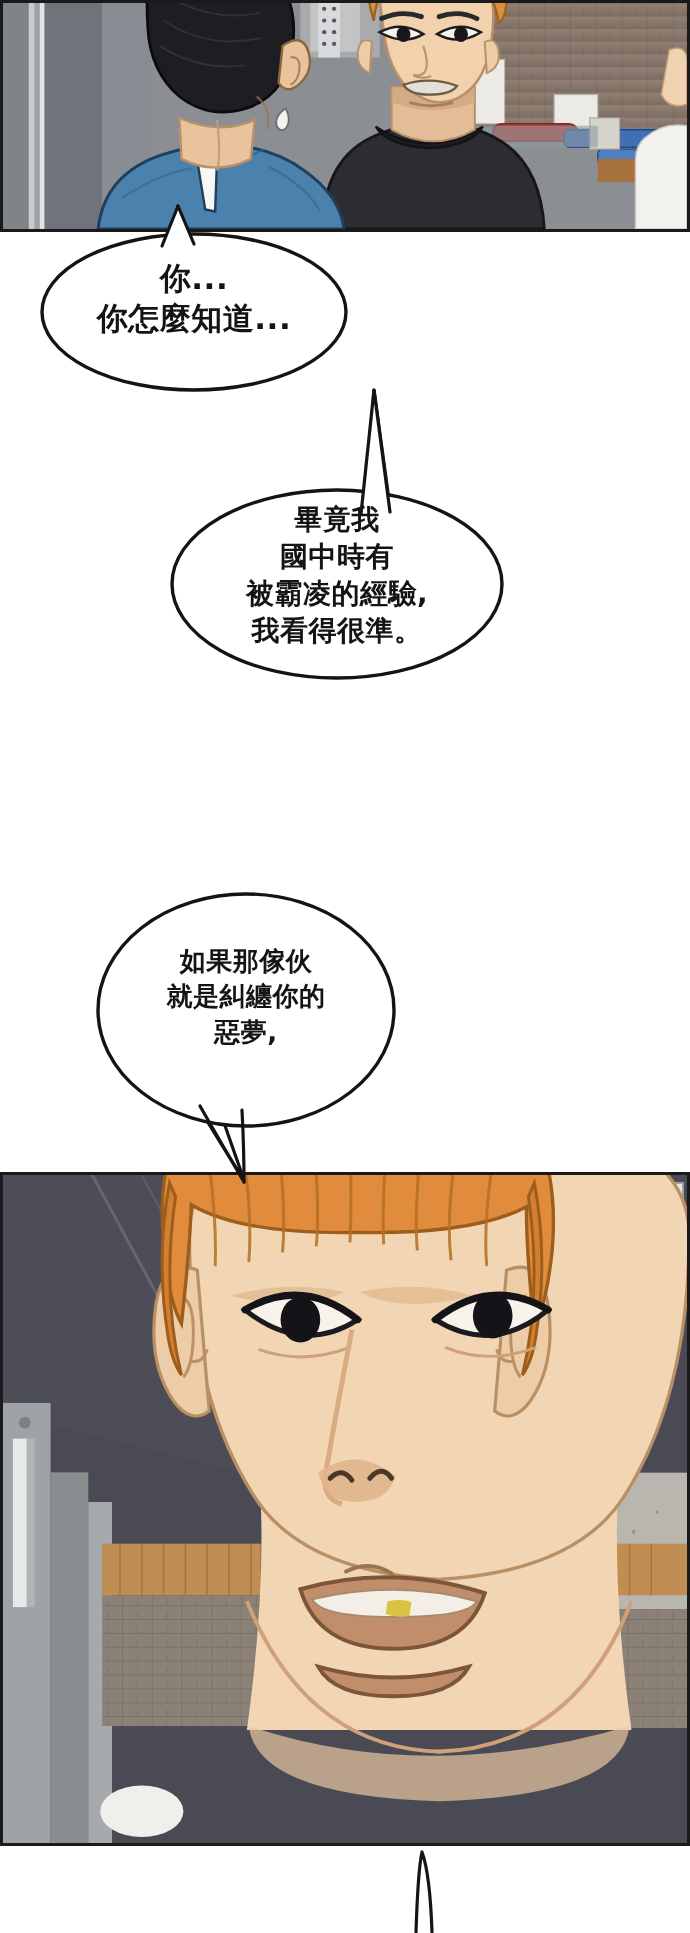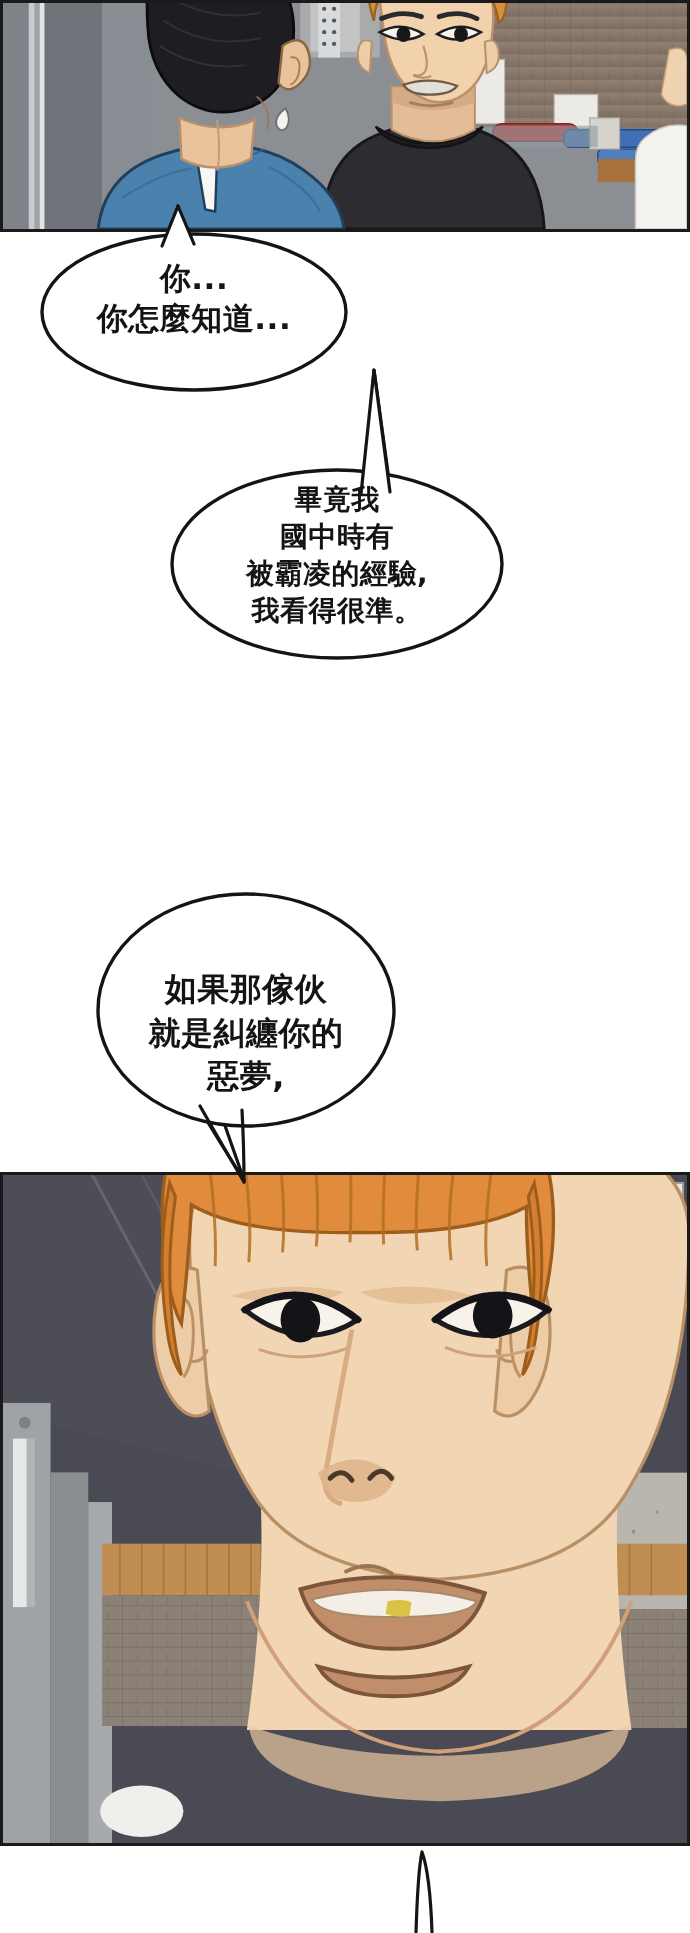--- a/index.html
+++ b/index.html
@@ -45,25 +45,25 @@
     font-weight: 700;
     line-height: 1.30;
     letter-spacing: 0.5px;
     white-space: pre;
     font-family: "DejaVu Sans", "Liberation Sans", sans-serif;
   }
 
   #bubble-1 { left: 38px; top: 222px;  width: 312px; height: 182px; }
   #bubble-1 .bubble-text { top: 36px; font-size: 31px; }
 
-  #bubble-2 { left: 168px; top: 456px; width: 338px; height: 212px; }
+  #bubble-2 { left: 168px; top: 476px; width: 338px; height: 212px; }
   #bubble-2 .bubble-text { top: 26px; font-size: 28px; line-height: 1.32; }
 
   #bubble-3 { left: 96px; top: 892px;  width: 300px; height: 244px; }
-  #bubble-3 .bubble-text { top: 52px; font-size: 32px; line-height: 1.36; margin-top: 24px; }
+  #bubble-3 .bubble-text { top: 52px; font-size: 26px; line-height: 1.36; }
 
   
   #tail-bottom {
     position: absolute;
     left: 0; top: 1846px;
     width: 690px; height: 87px;
     z-index: 30;
   }
   #tail-bottom svg { display:block; width: 100%; height: 100%; }
 </style>

